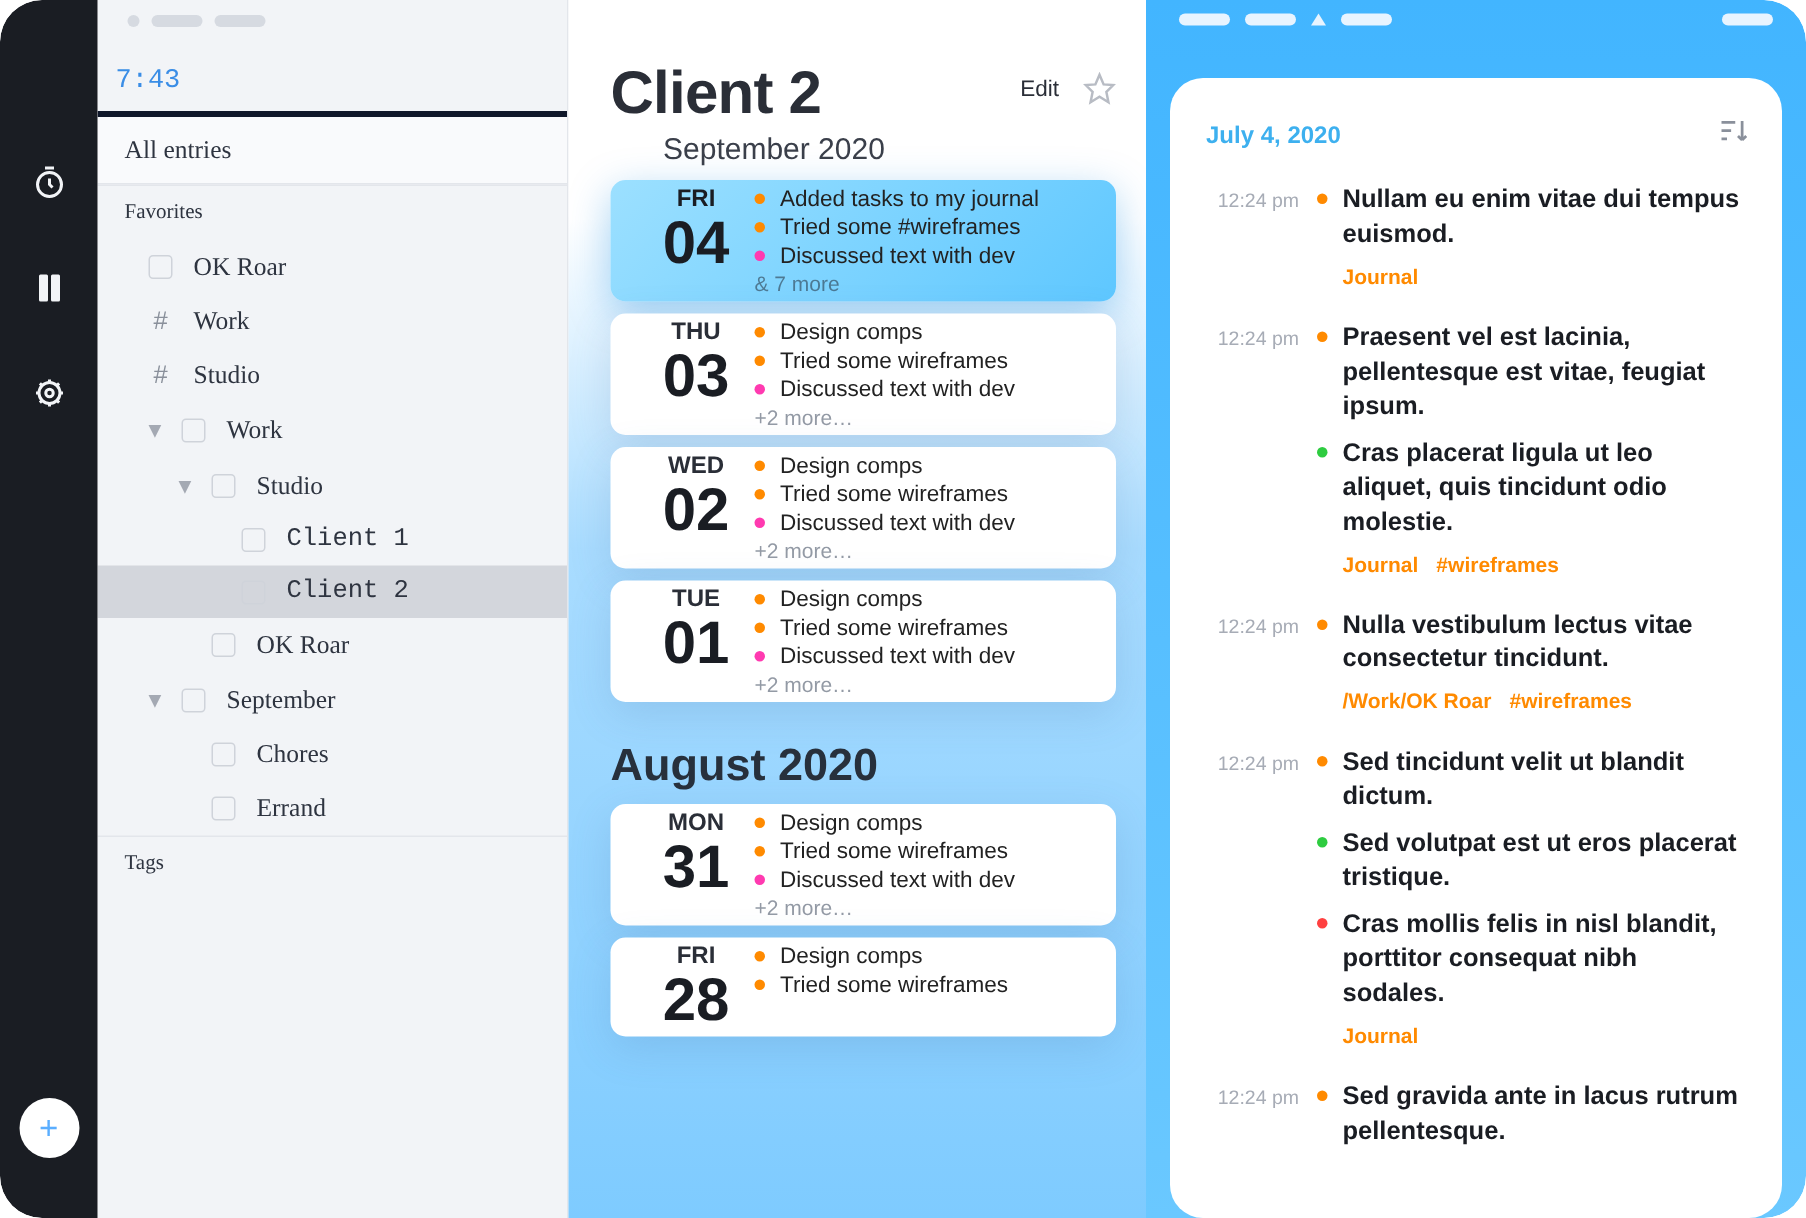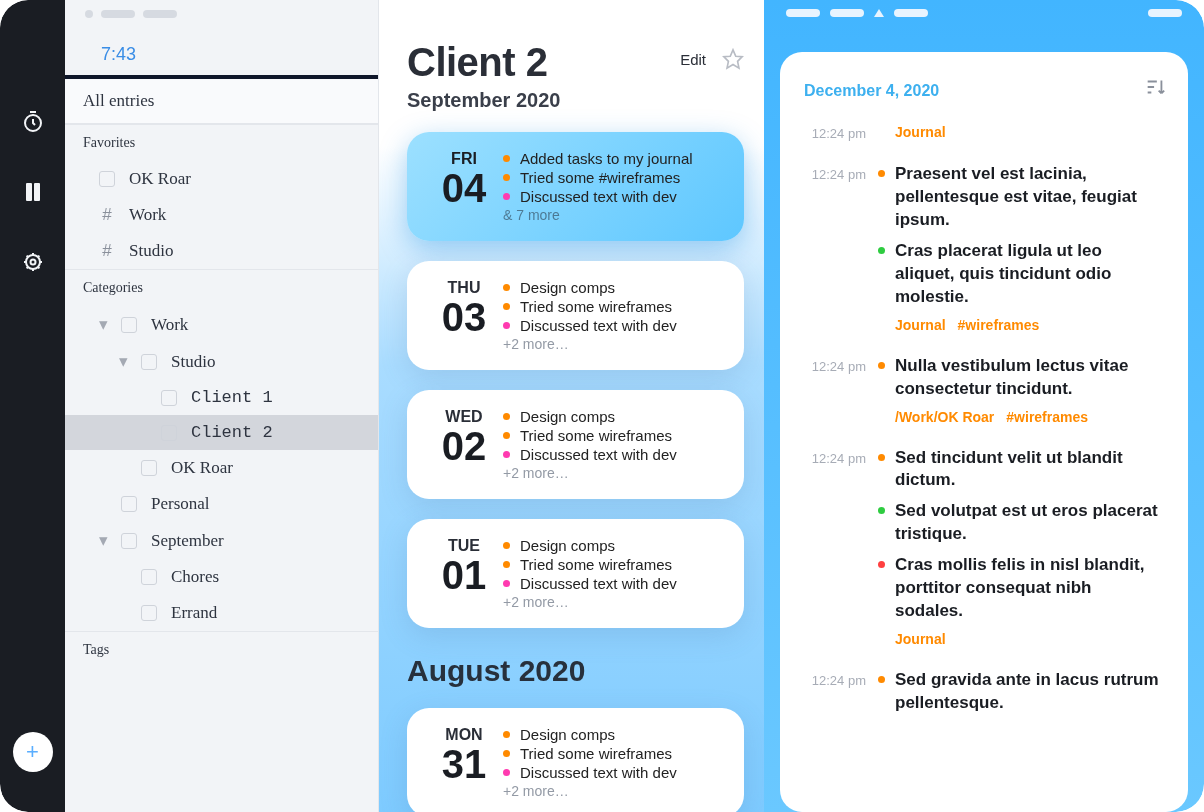--- a/index.html
+++ b/index.html
@@ -51,24 +51,24 @@
 }
 .status-l {
   height: 28px;
   display: flex; align-items: center;
   padding: 0 20px;
   gap: 8px;
 }
 .status-pill { width: 34px; height: 8px; background: #d6dae1; border-radius: 4px; }
 .status-dot { width: 8px; height: 8px; background: #d6dae1; border-radius: 50%; }
 .clock {
-  padding: 16px 36px 10px;
+  padding: 16px 12px 10px;
   color: #3a8de6;
   font-size: 18px;
-  font-family: Liberation Sans, sans-serif;
+  font-family: Liberation Mono, monospace;
 }
 .sb-sec-title {
   font-size: 14px;
   color: #2e3440;
   padding: 10px 18px;
   border-top: 1px solid #e3e6eb;
 }
 .all-entries {
   background: #f9fafc;
   padding: 12px 18px;
@@ -119,33 +119,34 @@
 }
 .mid-header { display: flex; align-items: flex-start; }
 .mid-title {
   font-size: 40px;
   font-weight: 800;
   color: #2a2e37;
   letter-spacing: -0.5px;
 }
 .mid-month {
   font-size: 20px;
-  font-weight: 700;
+  font-weight: 400;
   color: #3a3f4a;
   margin-top: 4px;
+  margin-left: 35px;
 }
 .mid-actions { margin-left: auto; display: flex; align-items: center; gap: 16px; margin-top: 8px; }
 .edit-link { font-size: 15px; color: #2a2e37; cursor: pointer; }
 .star { color: #b8bcc4; cursor: pointer; }
 
 .day-card {
   background: #fff;
-  border-radius: 22px;
-  padding: 18px 18px;
-  margin-top: 20px;
+  border-radius: 10px;
+  padding: 4px 18px;
+  margin-top: 8px;
   display: flex;
   box-shadow: 0 8px 28px rgba(70,110,160,0.18);
 }
 .day-card.active {
   background: linear-gradient(135deg, #9ce0ff 0%, #5ec7ff 100%);
   box-shadow: 0 8px 28px rgba(0,130,220,0.35);
 }
 .date-block {
   width: 78px;
   text-align: center;
@@ -311,21 +312,20 @@
         </div>
         <div class="sb-item sb-indent-1">
           <span class="sb-hash">#</span>
           <span>Work</span>
         </div>
         <div class="sb-item sb-indent-1">
           <span class="sb-hash">#</span>
           <span>Studio</span>
         </div>
       </div>
-    <div class="sb-sec-title">Categories</div>
     <div id="cat-list">
         <div class="sb-item sb-indent-1">
           <span class="sb-chevron">▾</span>
           <span class="sb-checkbox"></span>
           <span>Work</span>
         </div>
         <div class="sb-item sb-indent-2">
           <span class="sb-chevron">▾</span>
           <span class="sb-checkbox"></span>
           <span>Studio</span>
@@ -337,25 +337,20 @@
         </div>
         <div class="sb-item sb-indent-3 selected">
           <span class="sb-chevron"></span>
           <span class="sb-checkbox"></span>
           <span>Client 2</span>
         </div>
         <div class="sb-item sb-indent-2">
           <span class="sb-chevron"></span>
           <span class="sb-checkbox"></span>
           <span>OK Roar</span>
-        </div>
-        <div class="sb-item sb-indent-1">
-          <span class="sb-chevron"></span>
-          <span class="sb-checkbox"></span>
-          <span>Personal</span>
         </div>
         <div class="sb-item sb-indent-1">
           <span class="sb-chevron">▾</span>
           <span class="sb-checkbox"></span>
           <span>September</span>
         </div>
         <div class="sb-item sb-indent-2">
           <span class="sb-chevron"></span>
           <span class="sb-checkbox"></span>
           <span>Chores</span>
@@ -520,25 +515,29 @@
       <div class="pill"></div>
       <div class="spacer"></div>
       <div class="pill"></div>
     </div>
     <div class="detail-card">
       <div class="sort-icon">
         <svg width="22" height="22" viewBox="0 0 24 24" fill="none" stroke="currentColor" stroke-width="2">
             <path d="M4 6h10M4 12h7M4 18h4M19 5v14M19 19l-3-3M19 19l3-3"></path>
           </svg>
       </div>
-      <div class="detail-date">December 4, 2020</div>
+      <div class="detail-date">July 4, 2020</div>
       <div id="detail-list">
           <div class="detail-entry">
             <div class="time">12:24 pm</div>
             <div class="detail-body">
+              <div class="detail-line">
+                <span class="dot orange"></span>
+                <span class="detail-text">Nullam eu enim vitae dui tempus euismod.</span>
+              </div>
               <div class="tags"><span>Journal</span></div>
             </div>
           </div>
           <div class="detail-entry">
             <div class="time">12:24 pm</div>
             <div class="detail-body">
               <div class="detail-line">
                 <span class="dot orange"></span>
                 <span class="detail-text">Praesent vel est lacinia, pellentesque est vitae, feugiat ipsum.</span>
               </div>

